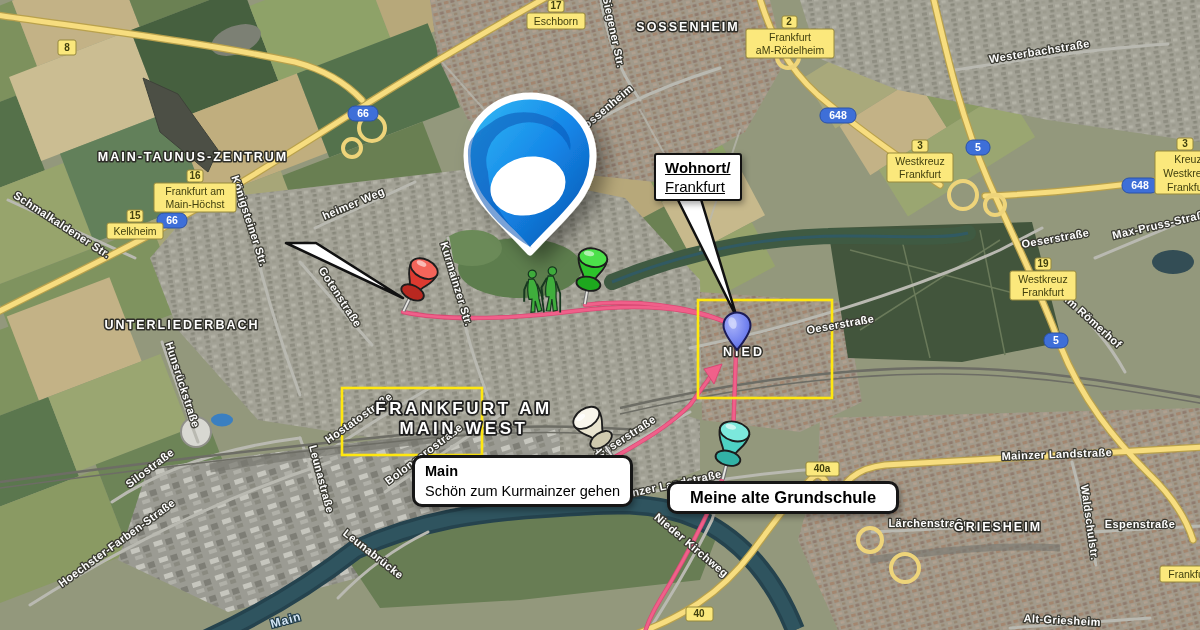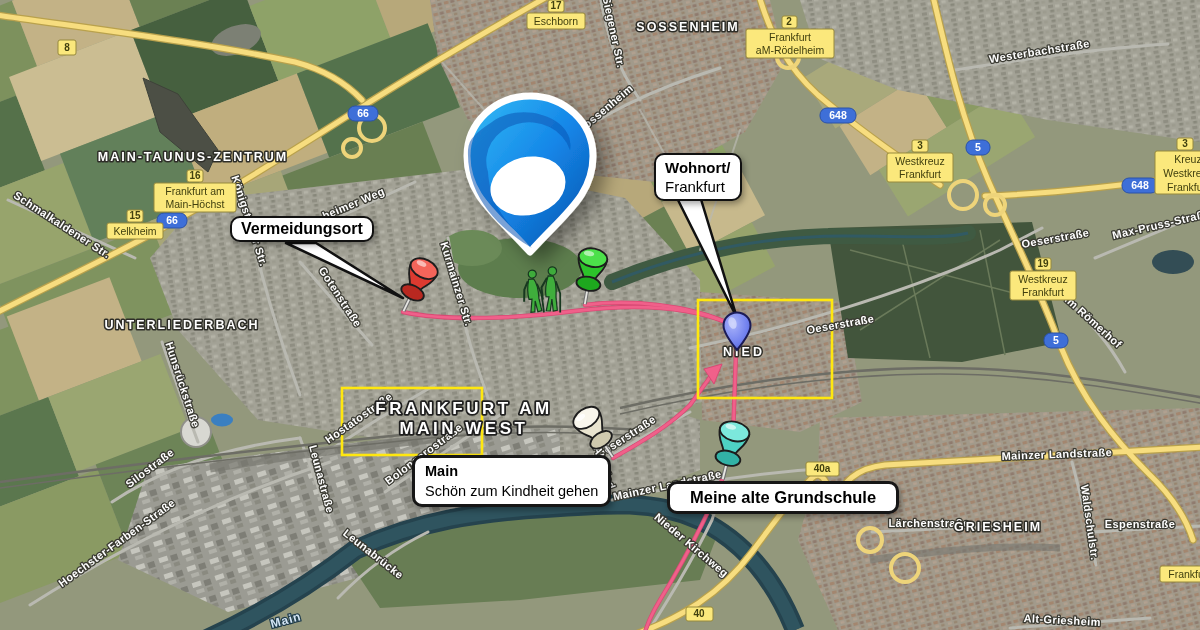--- a/index.html
+++ b/index.html
@@ -15,21 +15,21 @@
   .place{font-size:12.5px;font-weight:bold;fill:#fff;stroke:#2e2e28;stroke-width:3px;
          paint-order:stroke;stroke-linejoin:round;letter-spacing:2px;}
   .bigplace{font-size:17px;font-weight:bold;fill:#fff;stroke:#1f1f1f;stroke-width:3.6px;
          paint-order:stroke;stroke-linejoin:round;letter-spacing:3.5px;}
   .shield-txt{font-size:10.5px;font-weight:bold;fill:#fff;text-anchor:middle;}
   .exit-txt{font-size:10.5px;fill:#41400f;text-anchor:middle;}
   .exit-num{font-size:10px;font-weight:bold;fill:#41400f;text-anchor:middle;}
   
   .callout{position:absolute;background:#fff;color:#000;white-space:nowrap;
            box-shadow:2px 3px 6px rgba(0,0,0,.35);}
-  .callout.square{border:2.5px solid #111;border-radius:10px;}
+  .callout.square{border:2.5px solid #111;border-radius:3px;text-decoration:underline;}
   .callout.round{border:3px solid #161616;border-radius:10px;}
   .co-line{display:block;}
 </style>
 </head>
 <body>
 
 <div id="stage">
 <svg width="1200" height="630" viewBox="0 0 1200 630">
   <defs>
     <pattern id="city" width="14" height="10" patternUnits="userSpaceOnUse" patternTransform="rotate(-8)">
@@ -435,30 +435,27 @@
     </g>
   </g>
 
   <g filter="url(#pinShadow)">
     <path d="M530,252 C496,214 467,196 467,156 A63,60 0 1 1 593,156 C593,196 564,214 530,252 Z" fill="url(#logoGrad)" stroke="#fff" stroke-width="7" stroke-linejoin="round"></path>
     <path d="M468,150 C466,200 505,232 532,248 C505,222 490,204 488,172 A42,38 0 0 1 570,150 C576,118 522,100 492,122 C476,133 469,138 468,150 Z" fill="#0c55b4" opacity="0.55"></path>
     <ellipse cx="528" cy="186" rx="38" ry="29" fill="#fff" transform="rotate(-14 528 186)"></ellipse>
   </g>
 </svg>
 
-<div class="callout square" style="left:230px;top:216px;padding:2px 9px;font-size:16px;font-weight:bold;">
-  <span class="co-line">Vermeidungsort</span>
-</div>
 
 <div class="callout square" style="left:654px;top:153px;padding:3px 9px;font-size:15px;line-height:19px;">
   <span class="co-line" style="font-weight:bold">Wohnort/</span>
   <span class="co-line">Frankfurt</span>
 </div>
 
 <div class="callout round" style="left:412px;top:455px;padding:3px 10px;font-size:14.5px;line-height:20px;">
   <span class="co-line" style="font-weight:bold">Main</span>
-  <span class="co-line">Schön zum Kindheit gehen</span>
+  <span class="co-line">Schön zum Kurmainzer gehen</span>
 </div>
 
 <div class="callout round" style="left:667px;top:481px;padding:4px 20px;font-size:16.5px;font-weight:bold;">
   <span class="co-line">Meine alte Grundschule</span>
 </div>
 </div>
 
 </body></html>

